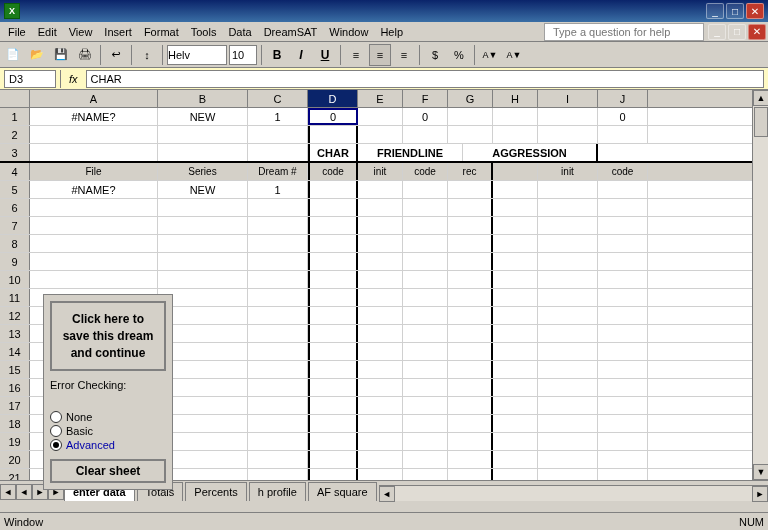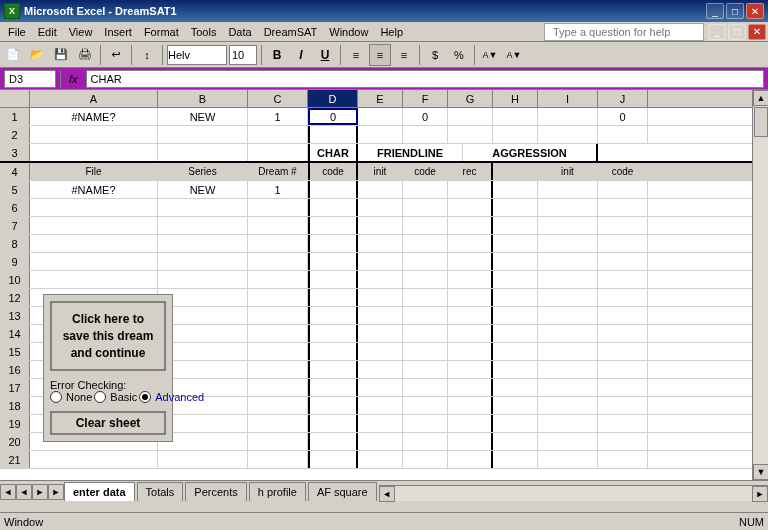--- a/index.html
+++ b/index.html
@@ -50,21 +50,21 @@
       display: flex; align-items: center; justify-content: center;
       cursor: pointer; font-size: 11px;
     }
     .toolbar-sep { width: 1px; height: 20px; background: #808080; margin: 0 2px; }
     .font-box { width: 60px; height: 20px; border: 1px solid #808080; padding: 0 0; font-size: 11px; background: white; }
     .size-box { width: 28px; height: 20px; border: 1px solid #808080; padding: 0 2px; font-size: 11px; background: white; }
     .format-btn { width: 22px; height: 22px; border: 1px solid transparent; background: transparent; display: flex; align-items: center; justify-content: center; cursor: pointer; font-size: 12px; font-weight: bold; }
 
     
     .formula-bar {
-      background: #a21caf;
+      background: #fef9c3;
       height: 22px;
       display: flex;
       align-items: center;
       border-bottom: 1px solid #808080;
       padding: 0 4px;
       gap: 4px;
     }
     .cell-ref-box { width: 52px; height: 18px; border: 1px solid #808080; background: white; padding: 0 4px; font-size: 11px; display: flex; align-items: center; }
     .formula-sep { width: 1px; height: 18px; background: #808080; }
     .fx-label { font-size: 11px; font-style: italic; padding: 0 4px; }
@@ -153,22 +153,22 @@
       background: #d4d0c8;
       border: 2px solid #808080;
       padding: 8px;
       text-align: center;
       font-size: 12px;
       font-weight: bold;
       cursor: pointer;
       line-height: 1.4;
       margin-bottom: 8px;
     }
-    .error-checking-label { font-size: 11px; margin-bottom: 0; }
-    .radio-group { display: flex; flex-direction: row; gap: 2px; margin-bottom: 8px; }
+    .error-checking-label { font-size: 11px; margin-bottom: 20px; }
+    .radio-group { display: flex; flex-direction: column; gap: 2px; margin-bottom: 8px; }
     .radio-item { display: flex; align-items: center; gap: 4px; font-size: 11px; }
     .radio-circle { width: 12px; height: 12px; border-radius: 50%; border: 1px solid #333; background: white; display: flex; align-items: center; justify-content: center; }
     .radio-circle.checked { background: white; }
     .radio-circle.checked::after { content: ''; width: 6px; height: 6px; border-radius: 50%; background: #000; }
     .clear-btn {
       width: 100%;
       height: 24px;
       background: #d4d0c8;
       border: 2px solid #808080;
       cursor: pointer;
@@ -227,21 +227,20 @@
     .question-box { margin-left: auto; padding: 0 8px; border: 1px solid #a0a0a0; height: 18px; background: white; font-size: 11px; display: flex; align-items: center; }
   </style>
 </head>
 <body>
 
 <div style="width:768px; height:530px; display:flex; flex-direction:column; position:relative;">
 
   <div class="title-bar">
     <div class="title-bar-left">
       <div class="title-icon">X</div>
-      <span>Microsoft Excel - DreamSAT1</span>
     </div>
     <div style="display:flex; align-items:center; gap:6px;">
       <div class="title-bar-buttons">
         <div class="title-btn">_</div>
         <div class="title-btn">□</div>
         <div class="title-btn close">✕</div>
       </div>
     </div>
   </div>
 
@@ -450,20 +449,33 @@
           <div class="cell col-c"></div>
           <div class="cell col-d" style="border-left:2px solid black; border-right:2px solid black;"></div>
           <div class="cell col-e"></div>
           <div class="cell col-f"></div>
           <div class="cell col-g" style="border-right:2px solid #000;"></div>
           <div class="cell col-h"></div>
           <div class="cell col-i"></div>
           <div class="cell col-j"></div>
         </div>
         <div class="grid-row">
+          <div class="row-num">11</div>
+          <div class="cell col-a"></div>
+          <div class="cell col-b"></div>
+          <div class="cell col-c"></div>
+          <div class="cell col-d" style="border-left:2px solid black; border-right:2px solid black;"></div>
+          <div class="cell col-e"></div>
+          <div class="cell col-f"></div>
+          <div class="cell col-g" style="border-right:2px solid #000;"></div>
+          <div class="cell col-h"></div>
+          <div class="cell col-i"></div>
+          <div class="cell col-j"></div>
+        </div>
+        <div class="grid-row">
           <div class="row-num">12</div>
           <div class="cell col-a"></div>
           <div class="cell col-b"></div>
           <div class="cell col-c"></div>
           <div class="cell col-d" style="border-left:2px solid black; border-right:2px solid black;"></div>
           <div class="cell col-e"></div>
           <div class="cell col-f"></div>
           <div class="cell col-g" style="border-right:2px solid #000;"></div>
           <div class="cell col-h"></div>
           <div class="cell col-i"></div>

